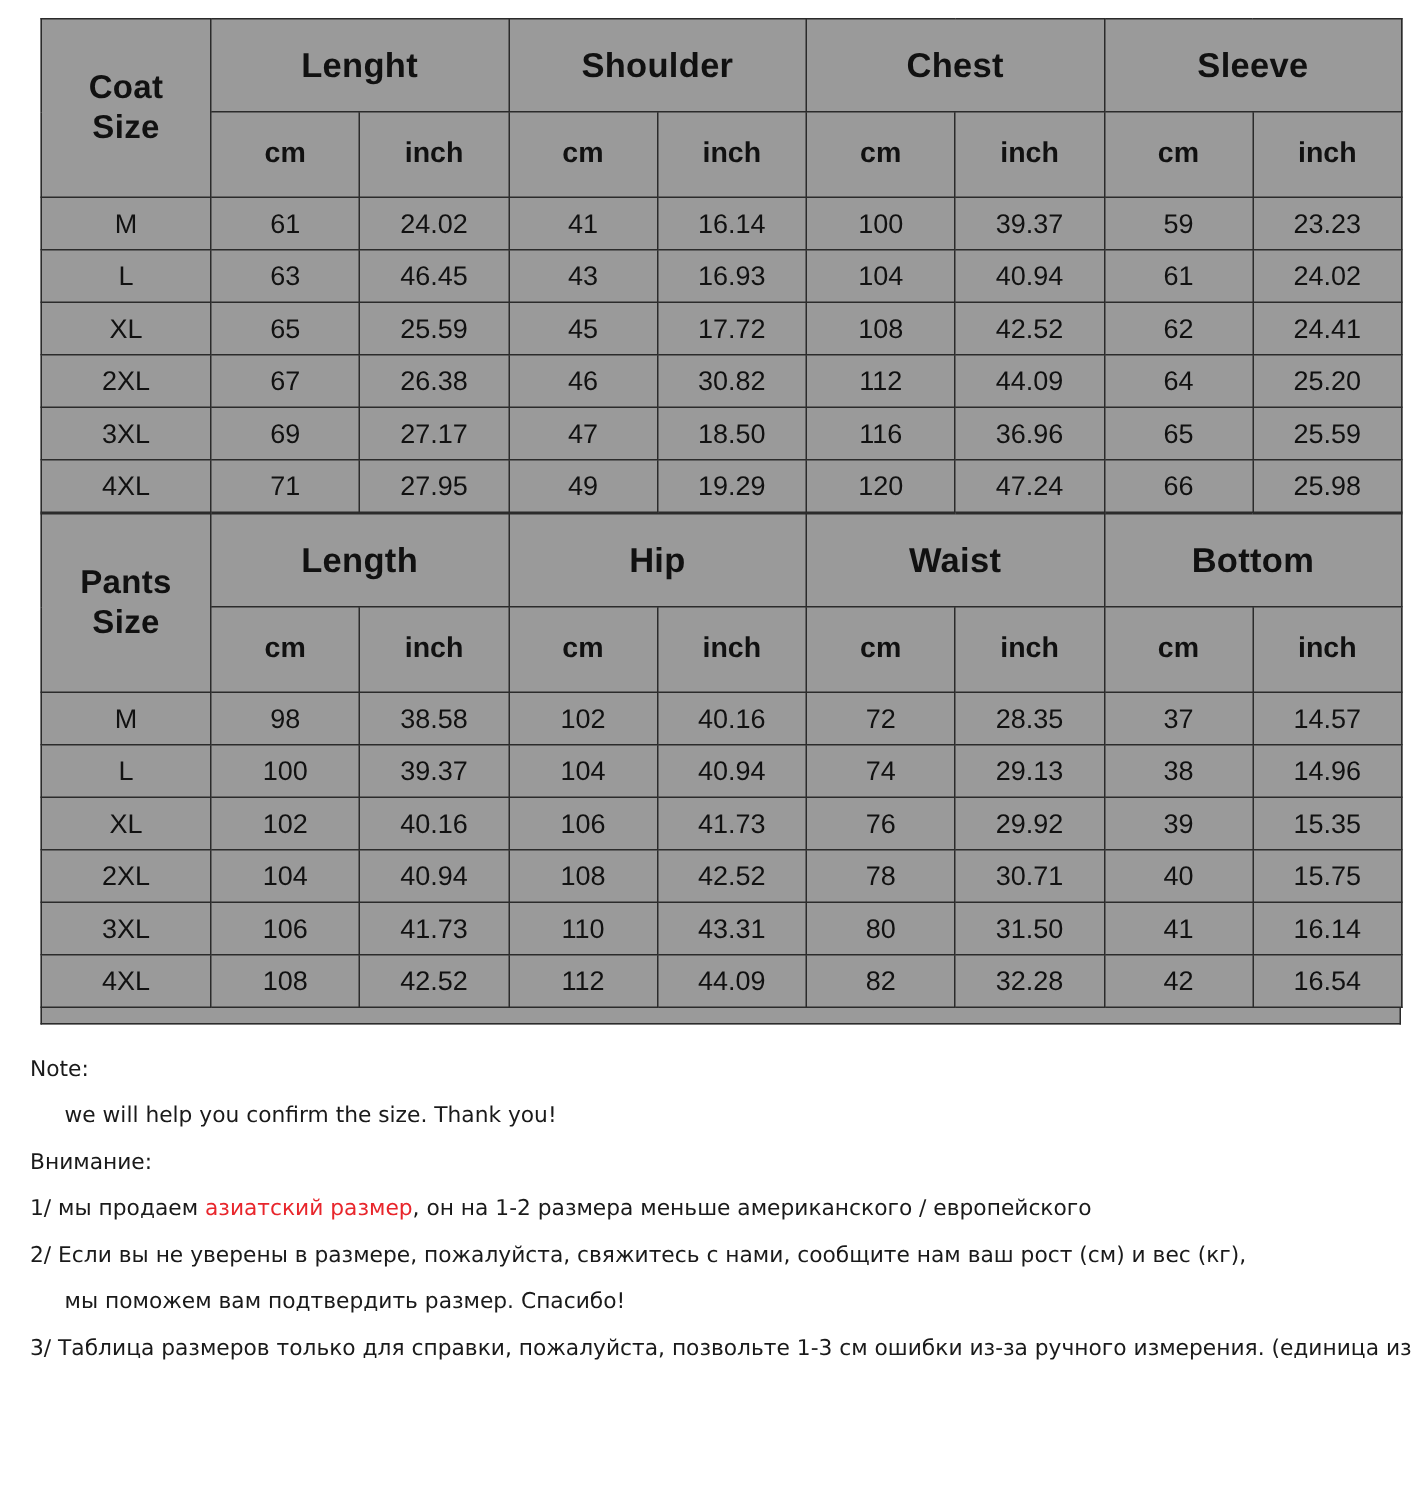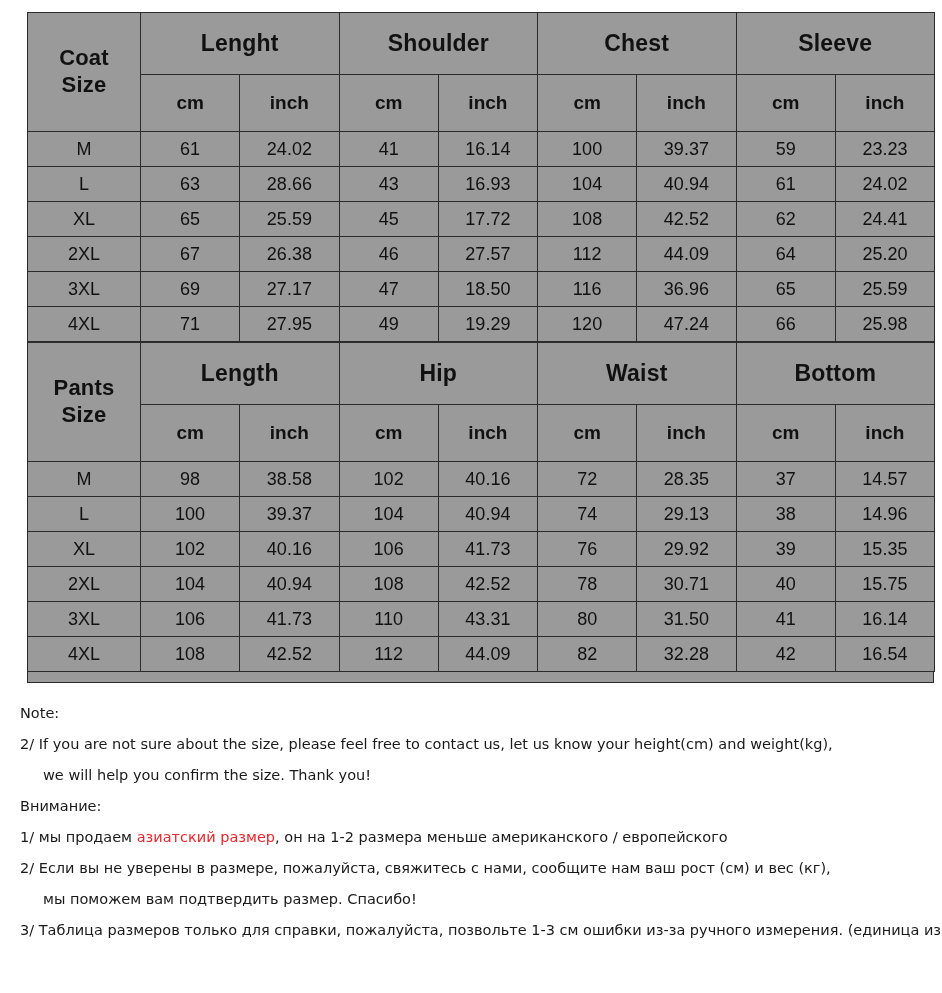--- a/index.html
+++ b/index.html
@@ -143,21 +143,21 @@
           <td class="cm-cell">41</td>
           <td class="inch-cell">16.14</td>
           <td class="cm-cell">100</td>
           <td class="inch-cell">39.37</td>
           <td class="cm-cell">59</td>
           <td class="inch-cell">23.23</td>
         </tr>
         <tr class="data-row">
           <td class="size-cell">L</td>
           <td class="cm-cell">63</td>
-          <td class="inch-cell">28.66</td>
+          <td class="inch-cell">46.45</td>
           <td class="cm-cell">43</td>
           <td class="inch-cell">16.93</td>
           <td class="cm-cell">104</td>
           <td class="inch-cell">40.94</td>
           <td class="cm-cell">61</td>
           <td class="inch-cell">24.02</td>
         </tr>
         <tr class="data-row">
           <td class="size-cell">XL</td>
           <td class="cm-cell">65</td>
@@ -167,21 +167,21 @@
           <td class="cm-cell">108</td>
           <td class="inch-cell">42.52</td>
           <td class="cm-cell">62</td>
           <td class="inch-cell">24.41</td>
         </tr>
         <tr class="data-row">
           <td class="size-cell">2XL</td>
           <td class="cm-cell">67</td>
           <td class="inch-cell">26.38</td>
           <td class="cm-cell">46</td>
-          <td class="inch-cell">27.57</td>
+          <td class="inch-cell">30.82</td>
           <td class="cm-cell">112</td>
           <td class="inch-cell">44.09</td>
           <td class="cm-cell">64</td>
           <td class="inch-cell">25.20</td>
         </tr>
         <tr class="data-row">
           <td class="size-cell">3XL</td>
           <td class="cm-cell">69</td>
           <td class="inch-cell">27.17</td>
           <td class="cm-cell">47</td>
@@ -309,21 +309,20 @@
     </table>
 
     <div class="tail-strip"></div>
   </div>
 
   <div class="notes">
 
     <div class="note-line">Note:</div>
 
 
-    <div class="note-line">2/ If you are not sure about the size, please feel free to contact us, let us know your height(cm) and weight(kg),</div>
     <div class="note-line indent">we will help you confirm the size. Thank you!</div>
 
     <div class="note-line">Внимание:</div>
 
     <div class="note-line"><span>1/ мы продаем </span><span class="hl-red">азиатский размер</span><span>, он на 1-2 размера меньше американского / европейского</span></div>
 
     <div class="note-line">2/ Если вы не уверены в размере, пожалуйста, свяжитесь с нами, сообщите нам ваш рост (см) и вес (кг),</div>
     <div class="note-line indent">мы поможем вам подтвердить размер. Спасибо!</div>
     <div class="note-line">3/ Таблица размеров только для справки, пожалуйста, позвольте 1-3 см ошибки из-за ручного измерения. (единица измерения: см)</div>
 

